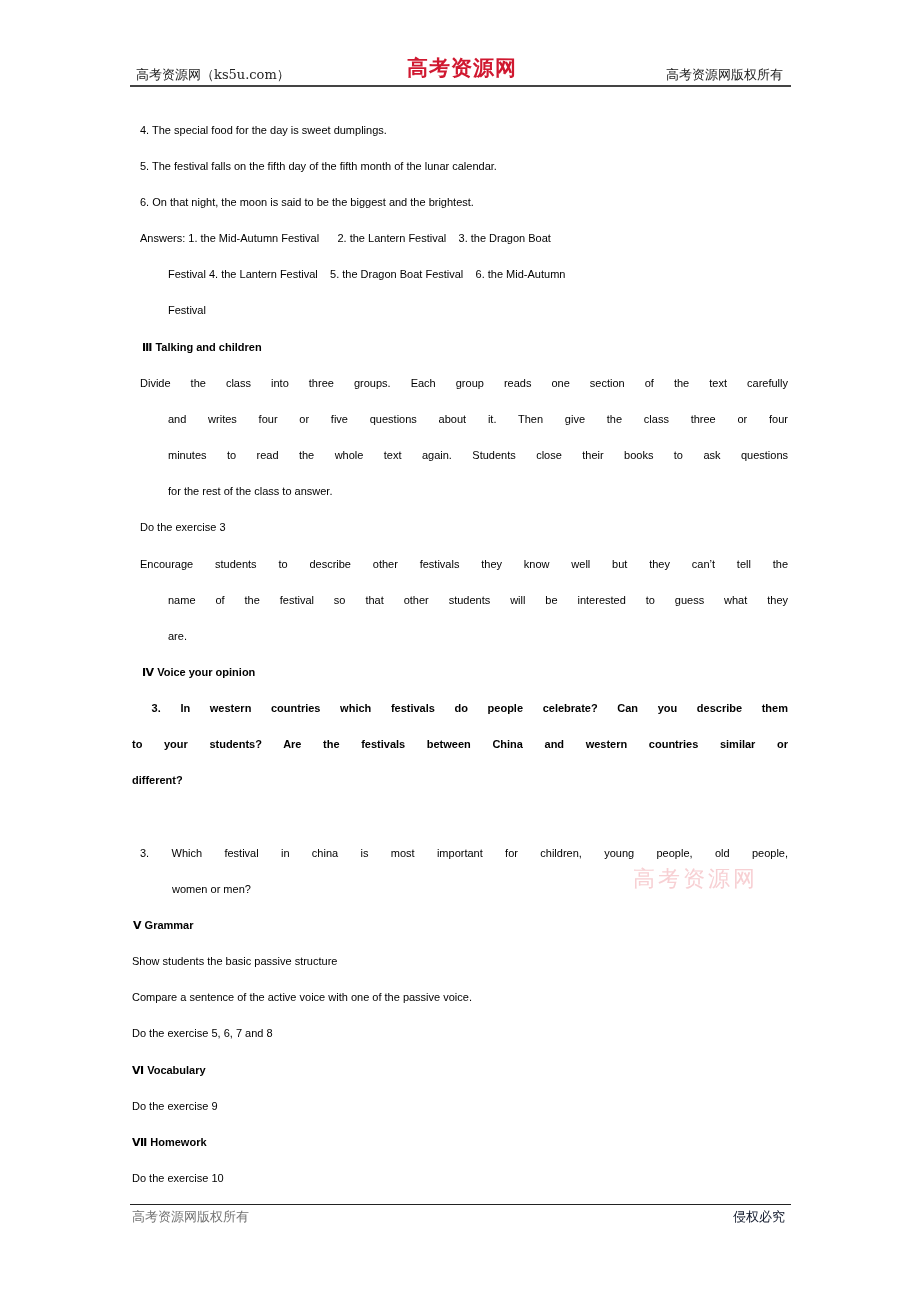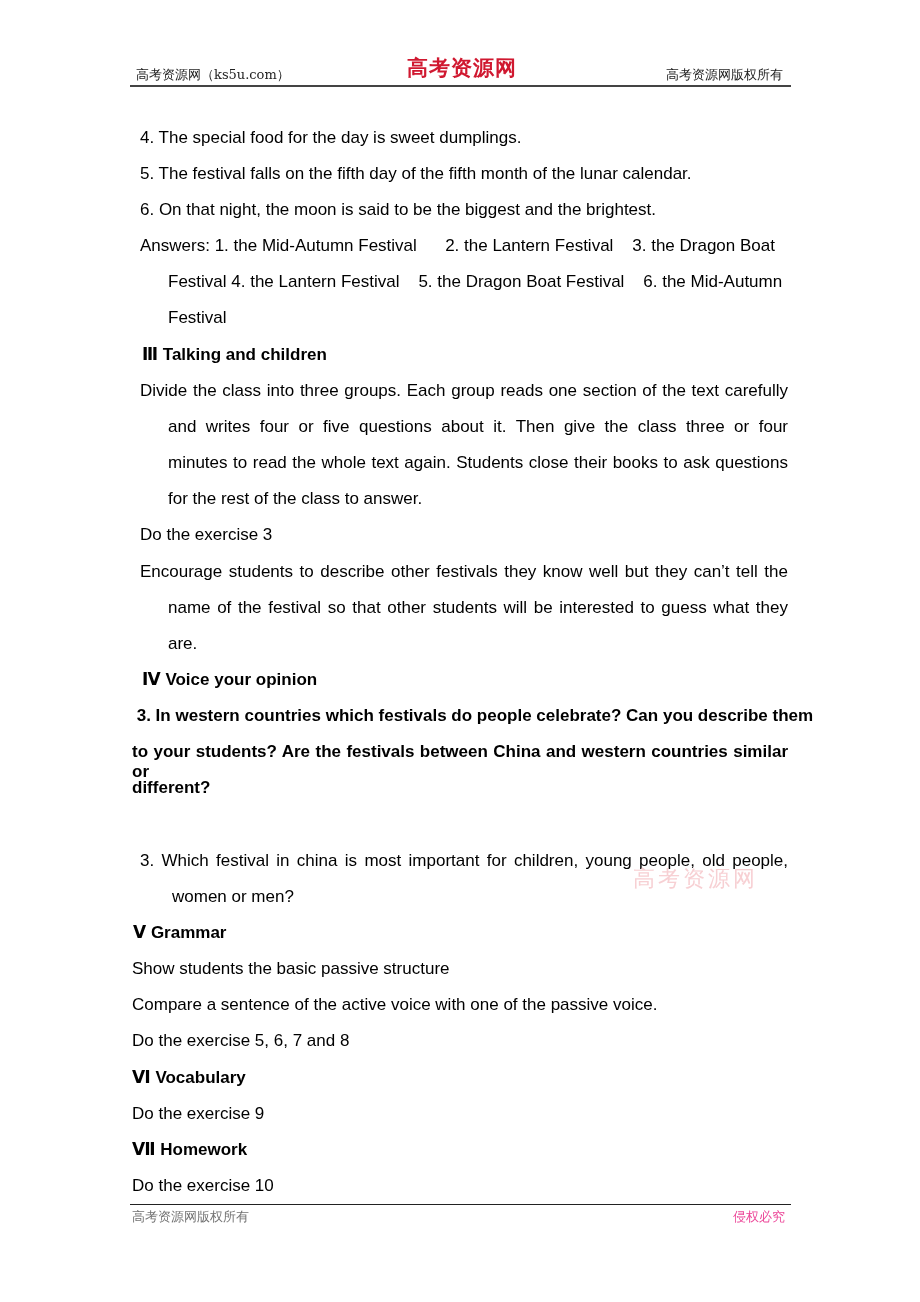--- a/index.html
+++ b/index.html
@@ -6,29 +6,29 @@
   body { width: 920px; height: 1302px; position: relative; overflow: hidden;
          font-family: "Liberation Sans", "DejaVu Sans", sans-serif; color: #000; }
   .page { position: absolute; left: 0; top: 0; width: 920px; height: 930px; }
 
   .header { position: absolute; left: 130px; top: 52px; width: 661px; height: 36px; }
   .header-left { position: absolute; left: 6px; top: 14px; font-family: "DejaVu Serif", serif; font-size: 13px; color: #222; }
   .header-logo { position: absolute; left: 277px; top: 2px; font-family: "DejaVu Serif", serif; font-size: 21px; font-weight: bold; color: #d01830; letter-spacing: 1px; }
   .header-right { position: absolute; right: 8px; top: 14px; font-family: "DejaVu Serif", serif; font-size: 13px; color: #222; }
   .header-rule { position: absolute; left: 130px; top: 85px; width: 661px; height: 0; border-top: 2px solid #444; }
 
-  .line { position: absolute; font-size: 17px; line-height: 20px; white-space: nowrap; margin-top: 8px; }
+  .line { position: absolute; font-size: 11px; line-height: 20px; white-space: nowrap; }
   .bold { font-weight: bold; }
   .justify { text-align: justify; text-align-last: justify; white-space: normal; }
 
   .watermark { position: absolute; left: 633px; top: 864px; font-family: "DejaVu Serif", serif; font-size: 22px; color: #f6c8cc; letter-spacing: 3px; opacity: 0.85; }
 
   .footer-rule { position: absolute; left: 130px; top: 1204px; width: 661px; border-top: 1px solid #222; }
   .footer-left { position: absolute; left: 132px; top: 1208px; font-family: "DejaVu Serif", serif; font-size: 13px; color: #737373; }
-  .footer-right { position: absolute; right: 135px; top: 1208px; font-family: "DejaVu Serif", serif; font-size: 13px; color: #ec4899; }
+  .footer-right { position: absolute; right: 135px; top: 1208px; font-family: "DejaVu Serif", serif; font-size: 13px; color: #0f172a; }
 </style>
 </head>
 <body>
 
 <div class="page">
 
   <div class="header">
     <span class="header-left">高考资源网（ks5u.com）</span>
     <span class="header-logo">高考资源网</span>
     <span class="header-right">高考资源网版权所有</span>

